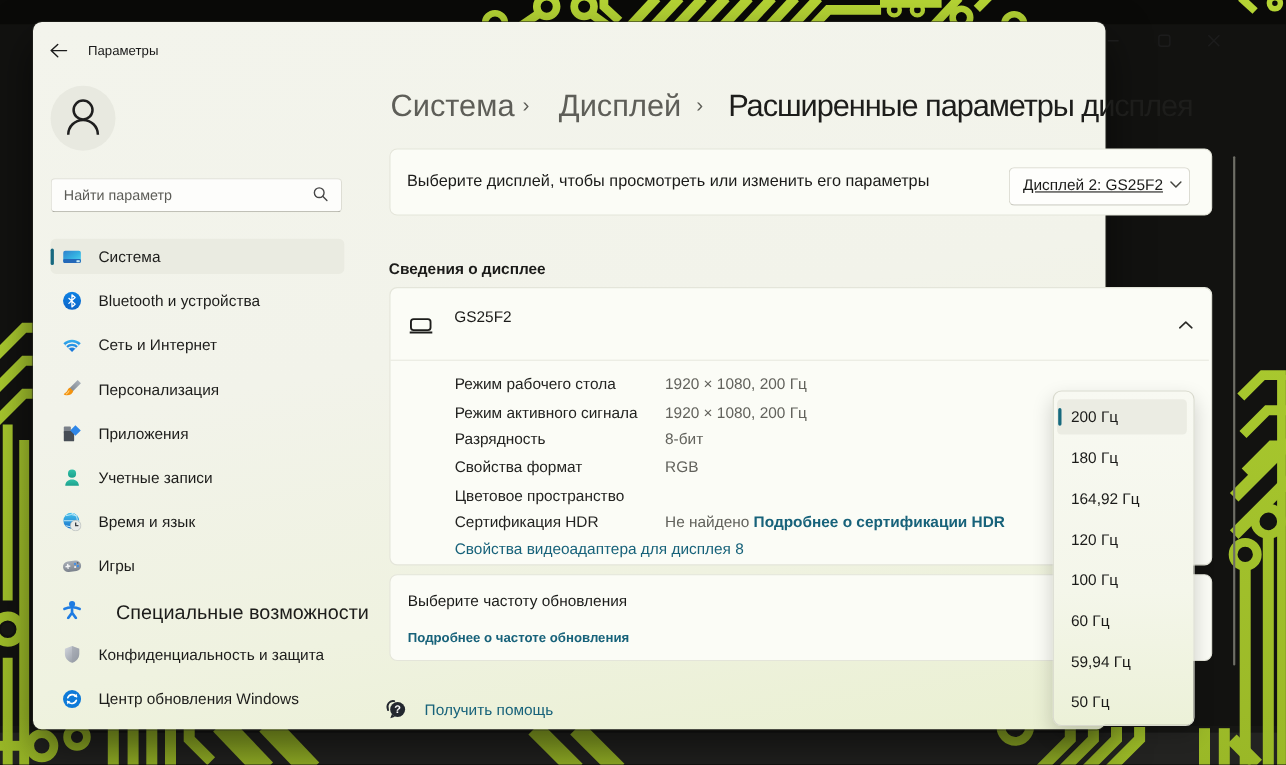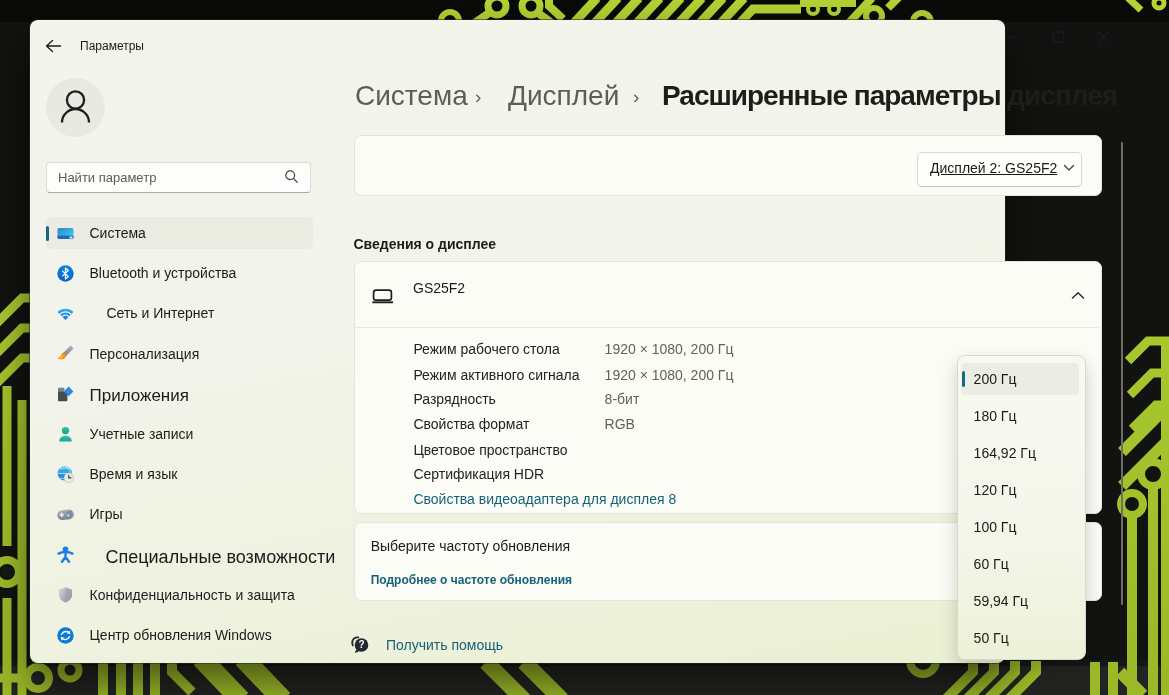--- a/index.html
+++ b/index.html
@@ -179,39 +179,39 @@
         <defs>
           <linearGradient id="gnet" x1="0" y1="0" x2="0" y2="1">
             <stop offset="0" stop-color="#35b0ee"></stop>
             <stop offset="1" stop-color="#1470d8"></stop>
           </linearGradient>
         </defs>
 <path d="M8.5 15 L0.6 7.1 A11.2 11.2 0 0 1 16.4 7.1 Z" fill="url(#gnet)"></path>
 <path d="M2.7 9.2 A8.2 8.2 0 0 1 14.3 9.2" stroke="#f2f3ec" stroke-width="1.3" fill="none"></path>
 <path d="M5.1 11.6 A4.8 4.8 0 0 1 11.9 11.6" stroke="#f2f3ec" stroke-width="1.3" fill="none"></path>
       </svg>
-  <div class="t" style="left:59.5px;top:285.4px;font-size:14px;color:#1c1c1a;margin-left:17px;">Сеть и Интернет</div>
+  <div class="t" style="left:59.5px;top:285.4px;font-size:14px;color:#1c1c1a;">Сеть и Интернет</div>
   <svg class="abs" style="left:27px;top:325.1px" width="17" height="17" viewBox="0 0 17 17">
         <defs>
           <linearGradient id="gpe" x1="1" y1="0" x2="0" y2="1">
             <stop offset="0" stop-color="#aeb6bf"></stop>
             <stop offset="1" stop-color="#7d858e"></stop>
           </linearGradient>
         </defs>
 <path d="M13.6 0.4 L16.6 3.4 L9.1 10.9 L6.1 7.9 Z" fill="url(#gpe)"></path>
 <path d="M6.6 7.4 L9.6 10.4 C9 13.3 5.6 14.9 2.1 14.1 C0.9 13.8 0.7 13.5 1.6 12.8 C3.4 11.5 4.1 10.7 4.5 9.6 C4.9 8.3 5.6 7.6 6.6 7.4 Z" fill="#f2920f"></path>
 <path d="M2.9 13.3 C4.7 12.4 5.4 11.5 5.9 10.1" stroke="#ffc96e" stroke-width="1.1" fill="none"></path>
       </svg>
   <div class="t" style="left:59.5px;top:325.6px;font-size:14px;color:#1c1c1a;">Персонализация</div>
   <svg class="abs" style="left:27px;top:365.3px" width="17" height="17" viewBox="0 0 17 17">
         <rect x="1" y="2.8" width="6.4" height="6.4" rx="0.8" fill="#7a8089"></rect>
 <rect x="1" y="6.8" width="9.4" height="9.4" rx="0.8" fill="#474d55"></rect>
 <path d="M11.6 1.6 L16.4 6.4 L11.6 11.2 L6.8 6.4 Z" fill="#2e86e8"></path>
       </svg>
-  <div class="t" style="left:59.5px;top:365.8px;font-size:17px;color:#1c1c1a;">Приложения</div>
+  <div class="t" style="left:59.5px;top:365.8px;font-size:14px;color:#1c1c1a;">Приложения</div>
   <svg class="abs" style="left:27px;top:405.5px" width="17" height="17" viewBox="0 0 17 17">
         <defs>
           <linearGradient id="gac" x1="0" y1="0" x2="0" y2="1">
             <stop offset="0" stop-color="#30c1a8"></stop>
             <stop offset="1" stop-color="#1da08c"></stop>
           </linearGradient>
         </defs>
 <circle cx="8.5" cy="4.6" r="3.7" fill="url(#gac)"></circle>
 <path d="M2.3 15.6 C2.3 11.9 5 9.8 8.5 9.8 C12 9.8 14.7 11.9 14.7 15.6 Z" fill="url(#gac)"></path>
       </svg>
@@ -273,23 +273,24 @@
 </g>
 <path d="M12.9 3.6 L13 6.7 L10 6.6 Z" fill="#fff"></path>
 <path d="M4.1 13.4 L4 10.3 L7 10.4 Z" fill="#fff"></path>
       </svg>
   <div class="t" style="left:59.5px;top:607.0px;font-size:14px;color:#1c1c1a;">Центр обновления Windows</div>
 
   <div class="t" style="left:325px;top:60px;font-size:28px;color:#5e5e58;">Система</div>
   <div class="t" style="left:445px;top:66px;font-size:19px;color:#5e5e58;">›</div>
   <div class="t" style="left:478px;top:60px;font-size:28px;color:#5e5e58;">Дисплей</div>
   <div class="t" style="left:603px;top:66px;font-size:19px;color:#5e5e58;">›</div>
-  <div class="t" style="left:632px;top:60px;font-size:28px;font-weight:bold;color:#1d1d1b;letter-spacing:-1.0px;">Расширенные параметры дисплея</div>
+  <div class="t" style="left:632px;top:60px;font-size:28px;font-weight:normal;color:#1d1d1b;letter-spacing:-1.0px;">Расширенные параметры дисплея</div>
 
   <div class="abs" style="left:323.5px;top:115px;width:746.5px;height:59px;background:#fbfcf6;border:1px solid #e4e5da;border-radius:7px;"></div>
+  <div class="t" style="left:340px;top:137px;font-size:14.8px;color:#1c1c1a;">Выберите дисплей, чтобы просмотреть или изменить его параметры</div>
   <div class="abs" style="left:886.5px;top:132px;width:163px;height:33px;background:#fefefc;border:1px solid #d9d9cf;border-bottom-color:#c2c2b8;border-radius:5px;"></div>
   <div class="t" style="left:900px;top:140px;font-size:14px;color:#1b1b19;text-decoration:underline;">Дисплей 2: GS25F2</div>
   <svg class="abs" style="left:1033px;top:144px" width="12" height="8" viewBox="0 0 12 8">
     <path d="M1.5 1.5 L6 6 L10.5 1.5" stroke="#454540" stroke-width="1.4" fill="none" stroke-linecap="round" stroke-linejoin="round"></path>
   </svg>
 
   <div class="t" style="left:323.5px;top:216px;font-size:14px;font-weight:bold;color:#1b1b19;">Сведения о дисплее</div>
 
   <div class="abs" style="left:323.5px;top:241px;width:746.5px;height:251px;background:#fbfcf6;border:1px solid #e4e5da;border-radius:7px;"></div>
   <div class="abs" style="left:324.5px;top:307px;width:744.5px;height:1px;background:#e8e9df;"></div>
@@ -304,20 +305,21 @@
   <div class="t" style="left:383.4px;top:321.4px;font-size:14px;color:#232321;">Режим рабочего стола</div>
   <div class="t" style="left:574.6px;top:321.4px;font-size:14px;color:#62625c;">1920 × 1080, 200 Гц</div>
   <div class="t" style="left:383.4px;top:346.8px;font-size:14px;color:#232321;">Режим активного сигнала</div>
   <div class="t" style="left:574.6px;top:346.8px;font-size:14px;color:#62625c;">1920 × 1080, 200 Гц</div>
   <div class="t" style="left:383.4px;top:371.2px;font-size:14px;color:#232321;">Разрядность</div>
   <div class="t" style="left:574.6px;top:371.2px;font-size:14px;color:#62625c;">8-бит</div>
   <div class="t" style="left:383.4px;top:396.1px;font-size:14px;color:#232321;">Свойства формат</div>
   <div class="t" style="left:574.6px;top:396.1px;font-size:14px;color:#62625c;">RGB</div>
   <div class="t" style="left:383.4px;top:421.5px;font-size:14px;color:#232321;">Цветовое пространство</div>
   <div class="t" style="left:383.4px;top:446.4px;font-size:14px;color:#232321;">Сертификация HDR</div>
+  <div class="t" style="left:574.6px;top:446.4px;font-size:14px;color:#62625c;">Не найдено <span style="color:#17627a;font-weight:bold;">Подробнее о сертификации HDR</span></div>
   <div class="t" style="left:383.4px;top:471.3px;font-size:14px;color:#17627a;">Свойства видеоадаптера для дисплея 8</div>
 
   <div class="abs" style="left:323.5px;top:502px;width:746.5px;height:77px;background:#fbfcf6;border:1px solid #e4e5da;border-radius:7px;"></div>
   <div class="t" style="left:340.7px;top:518px;font-size:14px;color:#1b1b19;">Выберите частоту обновления</div>
   <div class="t" style="left:340.7px;top:553px;font-size:12px;font-weight:bold;color:#17627a;">Подробнее о частоте обновления</div>
 
   <svg class="abs" style="left:320px;top:615px" width="20" height="21" viewBox="0 0 20 21">
     <path d="M2.8 10.5 C0.8 5.6 4.2 1.6 8.4 2.4" stroke="#23272f" stroke-width="1.7" fill="none" stroke-linecap="round"></path>
     <circle cx="11.5" cy="10" r="6.8" fill="#23272f"></circle>
     <path d="M6.3 14.2 L4.8 18 L9 16.5 Z" fill="#23272f"></path>

